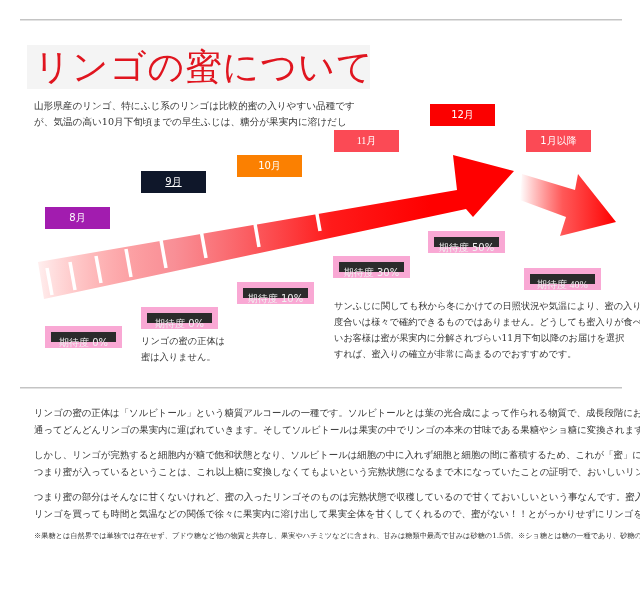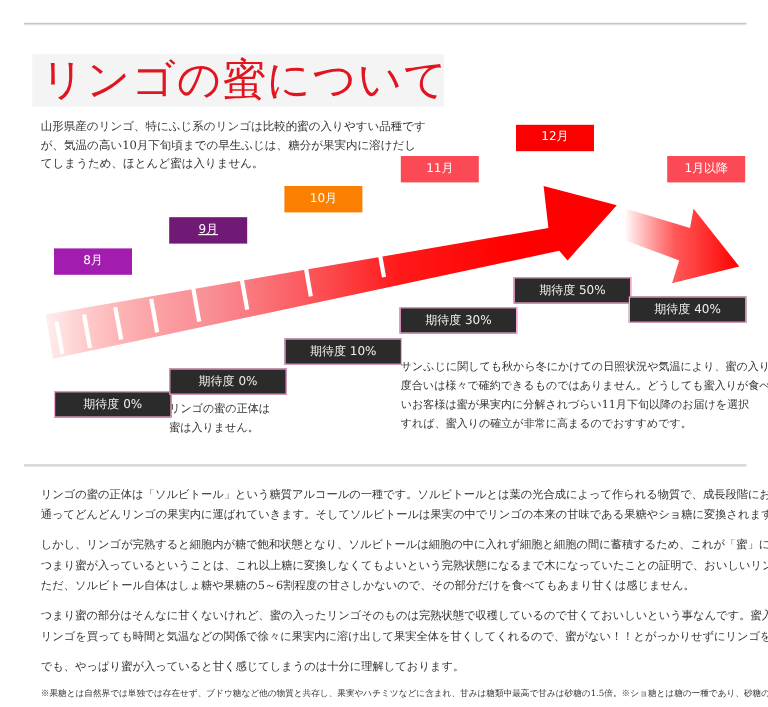--- a/index.html
+++ b/index.html
@@ -7,43 +7,42 @@
          font-family:"DejaVu Serif","Liberation Serif",serif; color:#333; }
   .rule { position:absolute; left:20px; width:602px; height:1px; background:#c4c4c4;
           box-shadow:0 1px 0 #e2e2e2; }
   .title-bg { position:absolute; left:27px; top:45px; width:343px; height:44px; background:#f4f4f4; }
   .title { position:absolute; left:34px; top:44px; font-size:36px; line-height:46px; color:#e0151f;
            letter-spacing:1px; font-family:"DejaVu Serif","Liberation Serif",serif; white-space:nowrap; }
   .intro { position:absolute; left:34px; top:98px; width:300px; font-size:9.6px; line-height:15.5px; color:#333; }
   .intro div { white-space:nowrap; }
   .month { position:absolute; width:65px; height:22px; color:#fff; font-size:10px; line-height:22px;
            text-align:center; font-family:"DejaVu Sans","Liberation Sans",sans-serif; }
-  .expect { position:absolute; width:98px; height:22px; background:#2b2b2b; color:#f0f0f0; font-size:10px;
-            line-height:22px; text-align:center; border:1px solid #f9a8d4; box-sizing:border-box;
+  .expect { position:absolute; width:77px; height:22px; background:#2b2b2b; color:#f0f0f0; font-size:10px;
+            line-height:22px; text-align:center; border:6px solid #f9a8d4; box-sizing:border-box;
             font-family:"DejaVu Sans","Liberation Sans",sans-serif; }
   .note-small { position:absolute; left:141px; top:333px; font-size:9.2px; line-height:16px; color:#333; white-space:nowrap; }
   .note-right { position:absolute; left:334px; top:298px; font-size:9.2px; line-height:16px; color:#333; white-space:nowrap; }
   .arrow-svg { position:absolute; left:0; top:0; }
   .body-text { position:absolute; left:34px; top:404px; width:590px; font-size:9.4px; color:#333; }
   .body-text .p { margin:0 0 8px 0; line-height:17px; }
   .body-text .line { white-space:nowrap; }
   .footnote { font-size:7.2px; line-height:12px; white-space:nowrap; margin-top:2px; }
 </style>
 </head>
 <body>
 
 <div class="rule" style="top:19px;"></div>
 
 <div class="title-bg"></div>
 <div class="title">リンゴの蜜について</div>
 
 <div class="intro">
   <div>山形県産のリンゴ、特にふじ系のリンゴは比較的蜜の入りやすい品種です</div>
   <div>が、気温の高い10月下旬頃までの早生ふじは、糖分が果実内に溶けだし</div>
-  <div>てしまうため、ほとんど蜜は入りません。</div>
 </div>
 
 <svg class="arrow-svg" width="640" height="380" viewBox="0 0 640 380">
   <defs>
     <linearGradient id="mainGrad" x1="35" y1="0" x2="430" y2="0" gradientUnits="userSpaceOnUse">
       <stop offset="0" stop-color="#ff0000" stop-opacity="0.05"></stop>
       <stop offset="0.35" stop-color="#f6606a" stop-opacity="0.7"></stop>
       <stop offset="0.75" stop-color="#ff1a1a"></stop>
       <stop offset="1" stop-color="#ff0000"></stop>
     </linearGradient>
@@ -64,32 +63,32 @@
     <line x1="161" y1="240" x2="166" y2="268"></line>
     <line x1="201" y1="230" x2="206" y2="258"></line>
     <line x1="254" y1="218" x2="259" y2="247"></line>
     <line x1="315" y1="203" x2="320" y2="231"></line>
   </g>
 
   <polygon fill="url(#secGrad)" points="522,174 575,190 578,174 616,222 560,236 566,217 520,200"></polygon>
 </svg>
 
 <div class="month" style="left:45px; top:207px; background:#a21caf;">8月</div>
-<div class="month" style="left:141px; top:181px; background:#701a75;text-decoration:underline;">9月</div>
+<div class="month" style="left:141px; top:171px; background:#0f172a;text-decoration:underline;">9月</div>
 <div class="month" style="left:237px; top:155px; background:#fb8001;">10月</div>
-<div class="month" style="left:334px; top:130px; background:#fb4a55;">11月</div>
+<div class="month" style="left:334px; top:130px; background:#fb4a55;font-family:Liberation Serif, serif;">11月</div>
 <div class="month" style="left:430px; top:104px; background:#fb0000;">12月</div>
-<div class="month" style="left:556px; top:130px; background:#fb4a55;">1月以降</div>
+<div class="month" style="left:526px; top:130px; background:#fb4a55;">1月以降</div>
 
 <div class="expect" style="left:45px; top:326px;">期待度 0%</div>
 <div class="expect" style="left:141px; top:307px;">期待度 0%</div>
 <div class="expect" style="left:237px; top:282px;">期待度 10%</div>
 <div class="expect" style="left:333px; top:256px;">期待度 30%</div>
 <div class="expect" style="left:428px; top:231px;">期待度 50%</div>
-<div class="expect" style="left:524px; top:247px;">期待度 40%</div>
+<div class="expect" style="left:524px; top:268px;font-family:Liberation Serif, serif;">期待度 40%</div>
 
 <div class="note-small">
   <div>リンゴの蜜の正体は</div>
   <div>蜜は入りません。</div>
 </div>
 
 <div class="note-right">
   <div>サンふじに関しても秋から冬にかけての日照状況や気温により、蜜の入り</div>
   <div>度合いは様々で確約できるものではありません。どうしても蜜入りが食べた</div>
   <div>いお客様は蜜が果実内に分解されづらい11月下旬以降のお届けを選択</div>
@@ -99,23 +98,19 @@
 <div class="rule" style="top:387px;"></div>
 
 <div class="body-text">
   <div class="p">
     <div class="line">リンゴの蜜の正体は「ソルビトール」という糖質アルコールの一種です。ソルビトールとは葉の光合成によって作られる物質で、成長段階において葉から軸を</div>
     <div class="line">通ってどんどんリンゴの果実内に運ばれていきます。そしてソルビトールは果実の中でリンゴの本来の甘味である果糖やショ糖に変換されます。</div>
   </div>
   <div class="p">
     <div class="line">しかし、リンゴが完熟すると細胞内が糖で飽和状態となり、ソルビトールは細胞の中に入れず細胞と細胞の間に蓄積するため、これが「蜜」になるのです。</div>
     <div class="line">つまり蜜が入っているということは、これ以上糖に変換しなくてもよいという完熟状態になるまで木になっていたことの証明で、おいしいリンゴというわけです。</div>
-    <div class="line">ただ、ソルビトール自体はしょ糖や果糖の5～6割程度の甘さしかないので、その部分だけを食べてもあまり甘くは感じません。</div>
   </div>
   <div class="p">
     <div class="line">つまり蜜の部分はそんなに甘くないけれど、蜜の入ったリンゴそのものは完熟状態で収穫しているので甘くておいしいという事なんです。蜜入りとうたっている</div>
     <div class="line">リンゴを買っても時間と気温などの関係で徐々に果実内に溶け出して果実全体を甘くしてくれるので、蜜がない！！とがっかりせずにリンゴをご賞味ください。</div>
   </div>
-  <div class="p">
-    <div class="line">でも、やっぱり蜜が入っていると甘く感じてしまうのは十分に理解しております。</div>
-  </div>
   <div class="footnote">※果糖とは自然界では単独では存在せず、ブドウ糖など他の物質と共存し、果実やハチミツなどに含まれ、甘みは糖類中最高で甘みは砂糖の1.5倍。※ショ糖とは糖の一種であり、砂糖の主成分です。</div>
 </div>
 
 </body></html>

